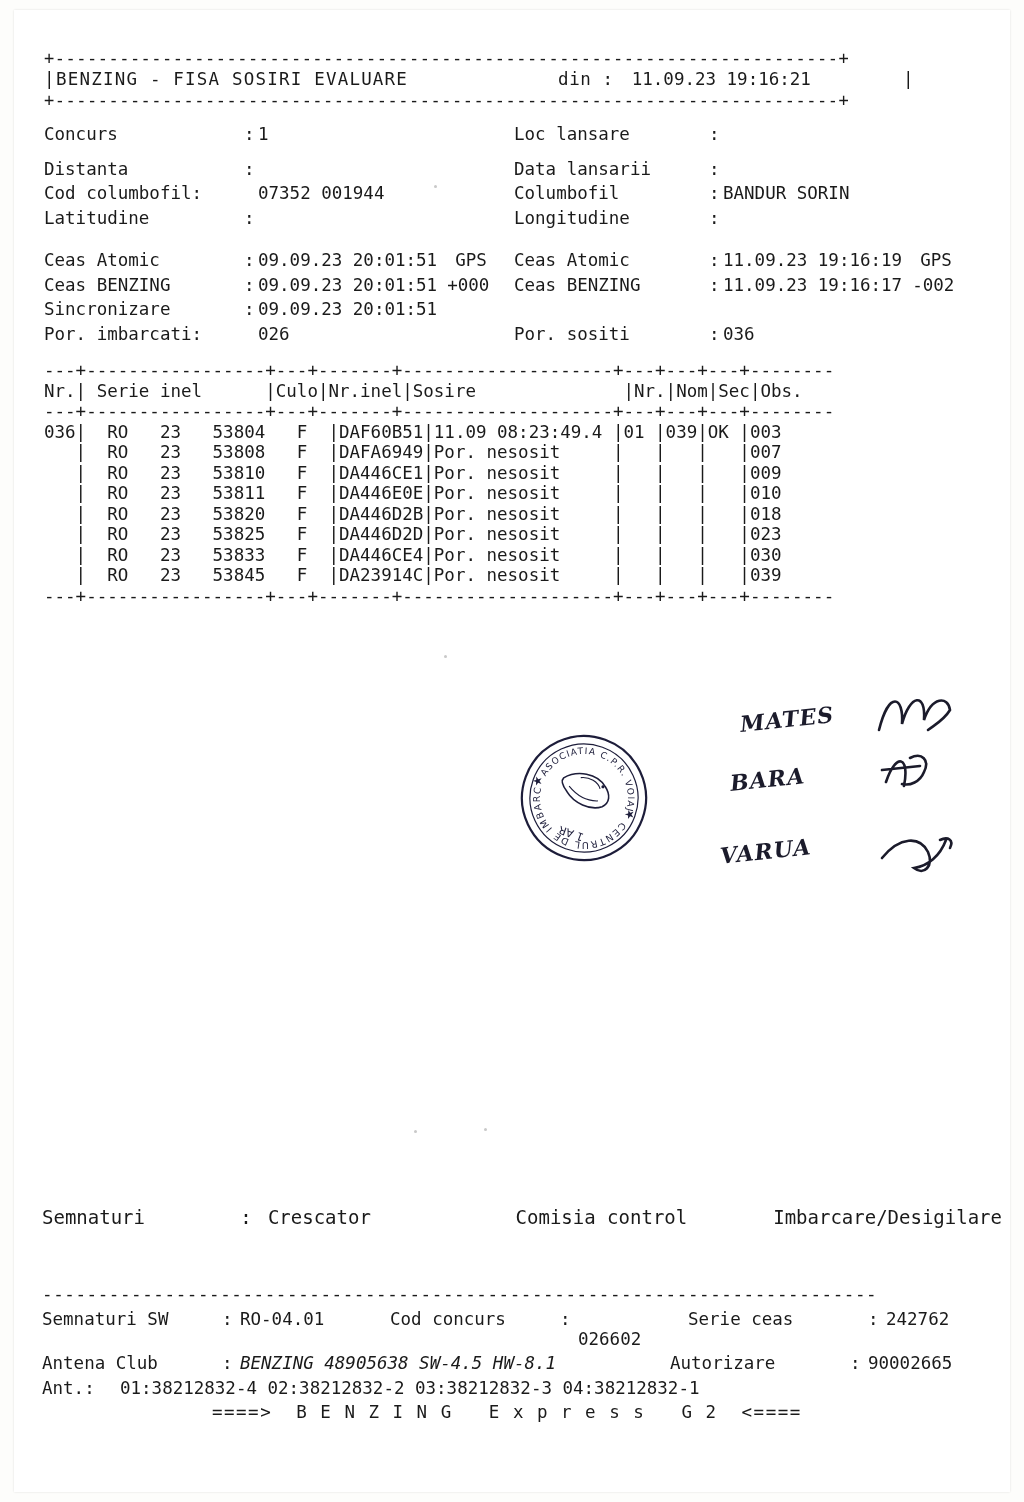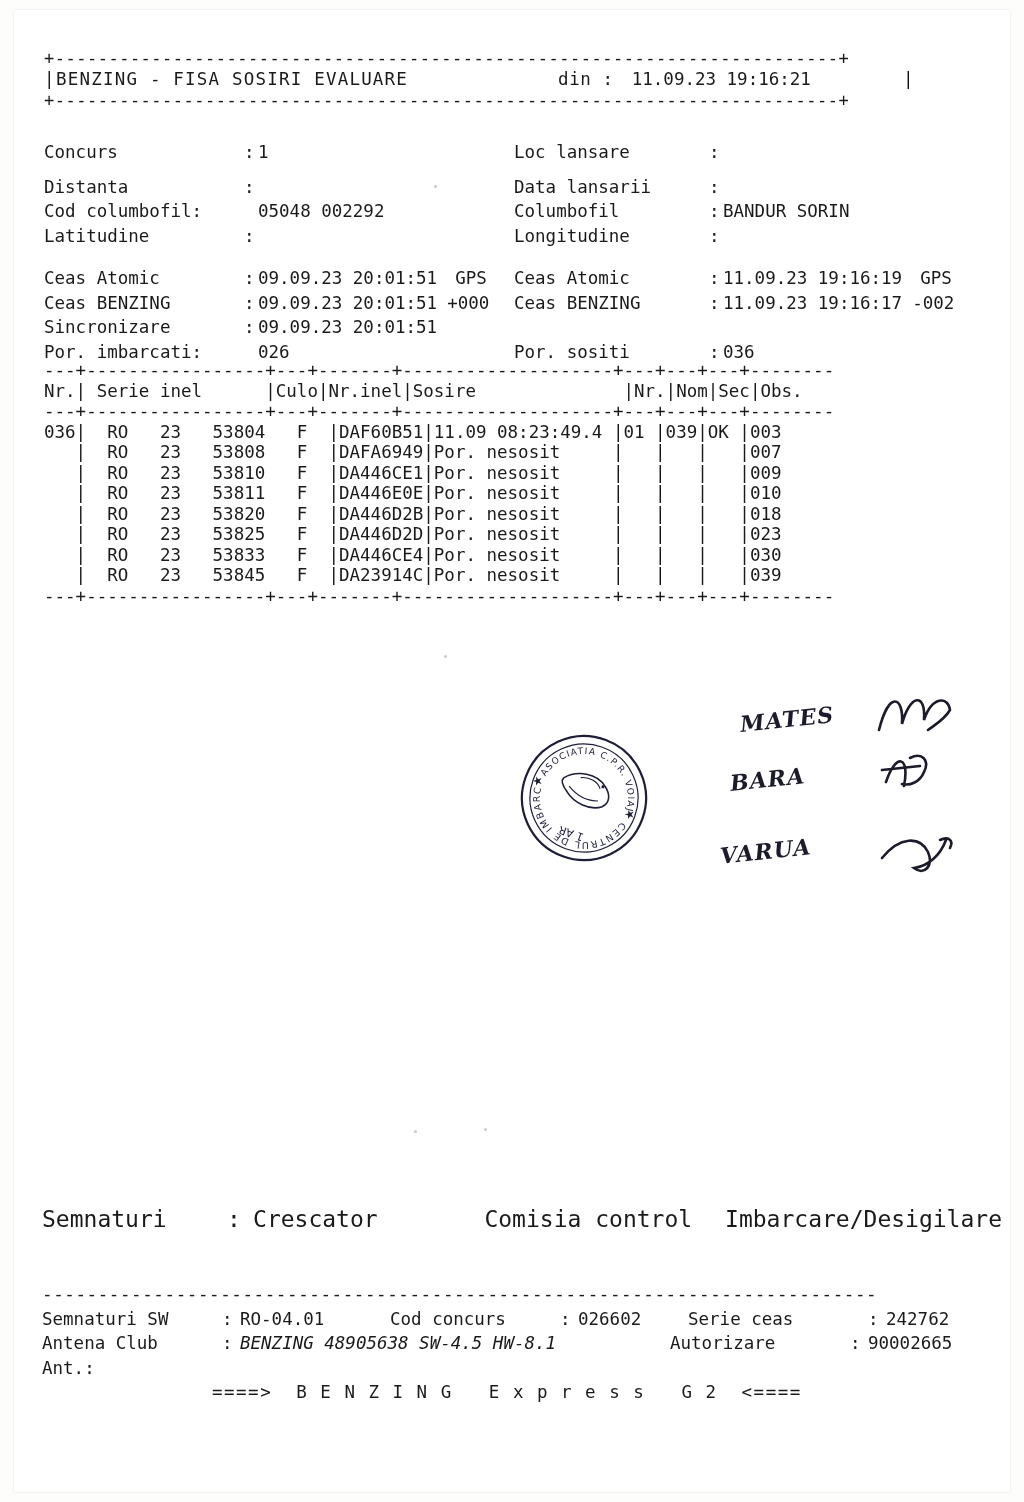--- a/index.html
+++ b/index.html
@@ -52,21 +52,21 @@
   }
   .bar { width: 12px; }
   #hdr-title { letter-spacing: 1.2px; }
   #hdr-din { margin-left: 150px; letter-spacing: 0.6px; }
   #hdr-end-bar { margin-left: 92px; }
 
   
   #info-block {
     position: absolute;
     left: 30px;
-    top: 130px;
+    top: 112px;
     font-size: 17.5px;
     line-height: 24.5px;
   }
   .info-line { display: flex; }
   .col-l { width: 470px; display: flex; }
   .lab { display: inline-block; }
   .w-cc { width: 200px; }
   .w-cc2 { width: 195px; }
   .sep { width: 14px; }
   .sp8 { height: 10px; }
@@ -109,21 +109,21 @@
     transform: rotate(-6deg);
     font-size: 22px;
     letter-spacing: 1px;
   }
 
   
   #sign-labels {
     position: absolute;
     left: 28px;
     top: 1196px;
-    font-size: 23px;
+    font-size: 19px;
     width: 960px;
   }
   #sign-labels .row { display: flex; align-items: baseline; }
   #sl-semn { width: 200px; }
   #sl-colon { width: 28px; }
   #sl-cresc { width: 250px; }
   #sl-comisia { width: 260px; }
 
   
   #footer {
@@ -187,21 +187,21 @@
         </div>
         <span class="lab w-cc2">Data lansarii</span>
         <span class="sep">:</span>
         <span></span>
       </div>
 
       <div class="info-line">
         <div class="col-l">
           <span class="lab w-cc">Cod columbofil:</span>
           <span class="sep"></span>
-          <span>05048 002292</span>
+          <span>07352 001944</span>
         </div>
         <span class="lab w-cc2">Columbofil</span>
         <span class="sep">:</span>
         <span>BANDUR SORIN</span>
       </div>
 
       <div class="info-line">
         <div class="col-l">
           <span class="lab w-cc">Latitudine</span>
           <span class="sep">:</span>
@@ -328,37 +328,38 @@
 
     <div id="footer">
       <pre class="mono frule">---------------------------------------------------------------------------</pre>
 
       <div class="fl">
         <span class="f-lab">Semnaturi SW</span>
         <span class="f-colon">:</span>
         <span style="width:150px;display:inline-block;">RO-04.01</span>
         <span style="width:170px;display:inline-block;">Cod concurs</span>
         <span class="f-colon">:</span>
-        <span style="width:110px;display:inline-block;">026602</span>
+        <span style="width:110px;display:inline-block;margin-top:20px;">026602</span>
         <span style="width:180px;display:inline-block;">Serie ceas</span>
         <span class="f-colon">:</span>
         <span>242762</span>
       </div>
 
       <div class="fl">
         <span class="f-lab">Antena Club</span>
         <span class="f-colon">:</span>
         <span style="width:430px;display:inline-block;font-style:italic;">BENZING 48905638 SW-4.5 HW-8.1</span>
         <span style="width:180px;display:inline-block;">Autorizare</span>
         <span class="f-colon">:</span>
         <span>90002665</span>
       </div>
 
       <div class="fl">
         <span style="width:78px;display:inline-block;">Ant.:</span>
+        <span>01:38212832-4 02:38212832-2 03:38212832-3 04:38212832-1</span>
       </div>
 
       <pre class="mono center-ish" id="f-express">====&gt;  B E N Z I N G   E x p r e s s   G 2  &lt;====</pre>
     </div>
 
     <div class="faint-dot" style="left:420px; top:175px;"></div>
     <div class="faint-dot" style="left:430px; top:645px;"></div>
     <div class="faint-dot" style="left:400px; top:1120px;"></div>
     <div class="faint-dot" style="left:470px; top:1118px;"></div>
 

